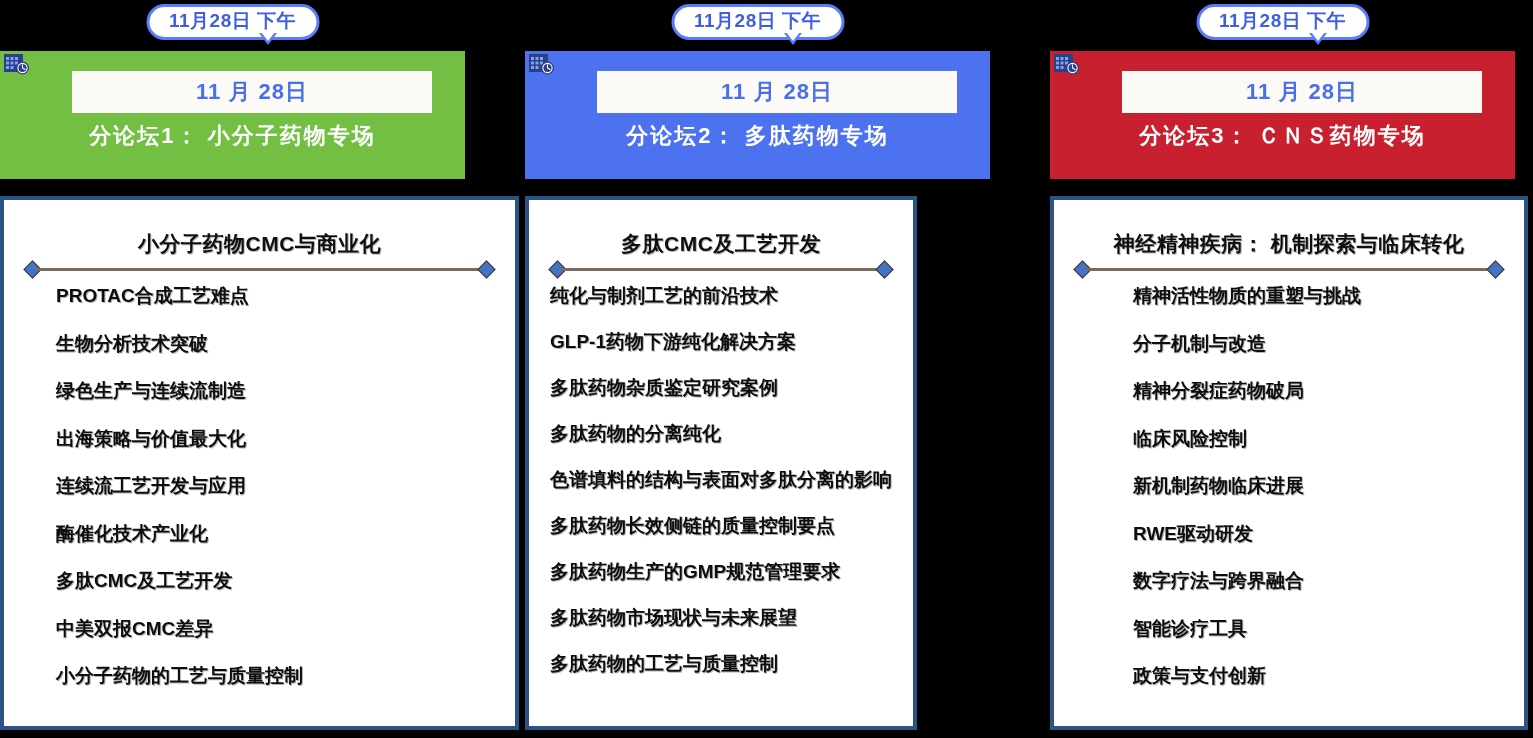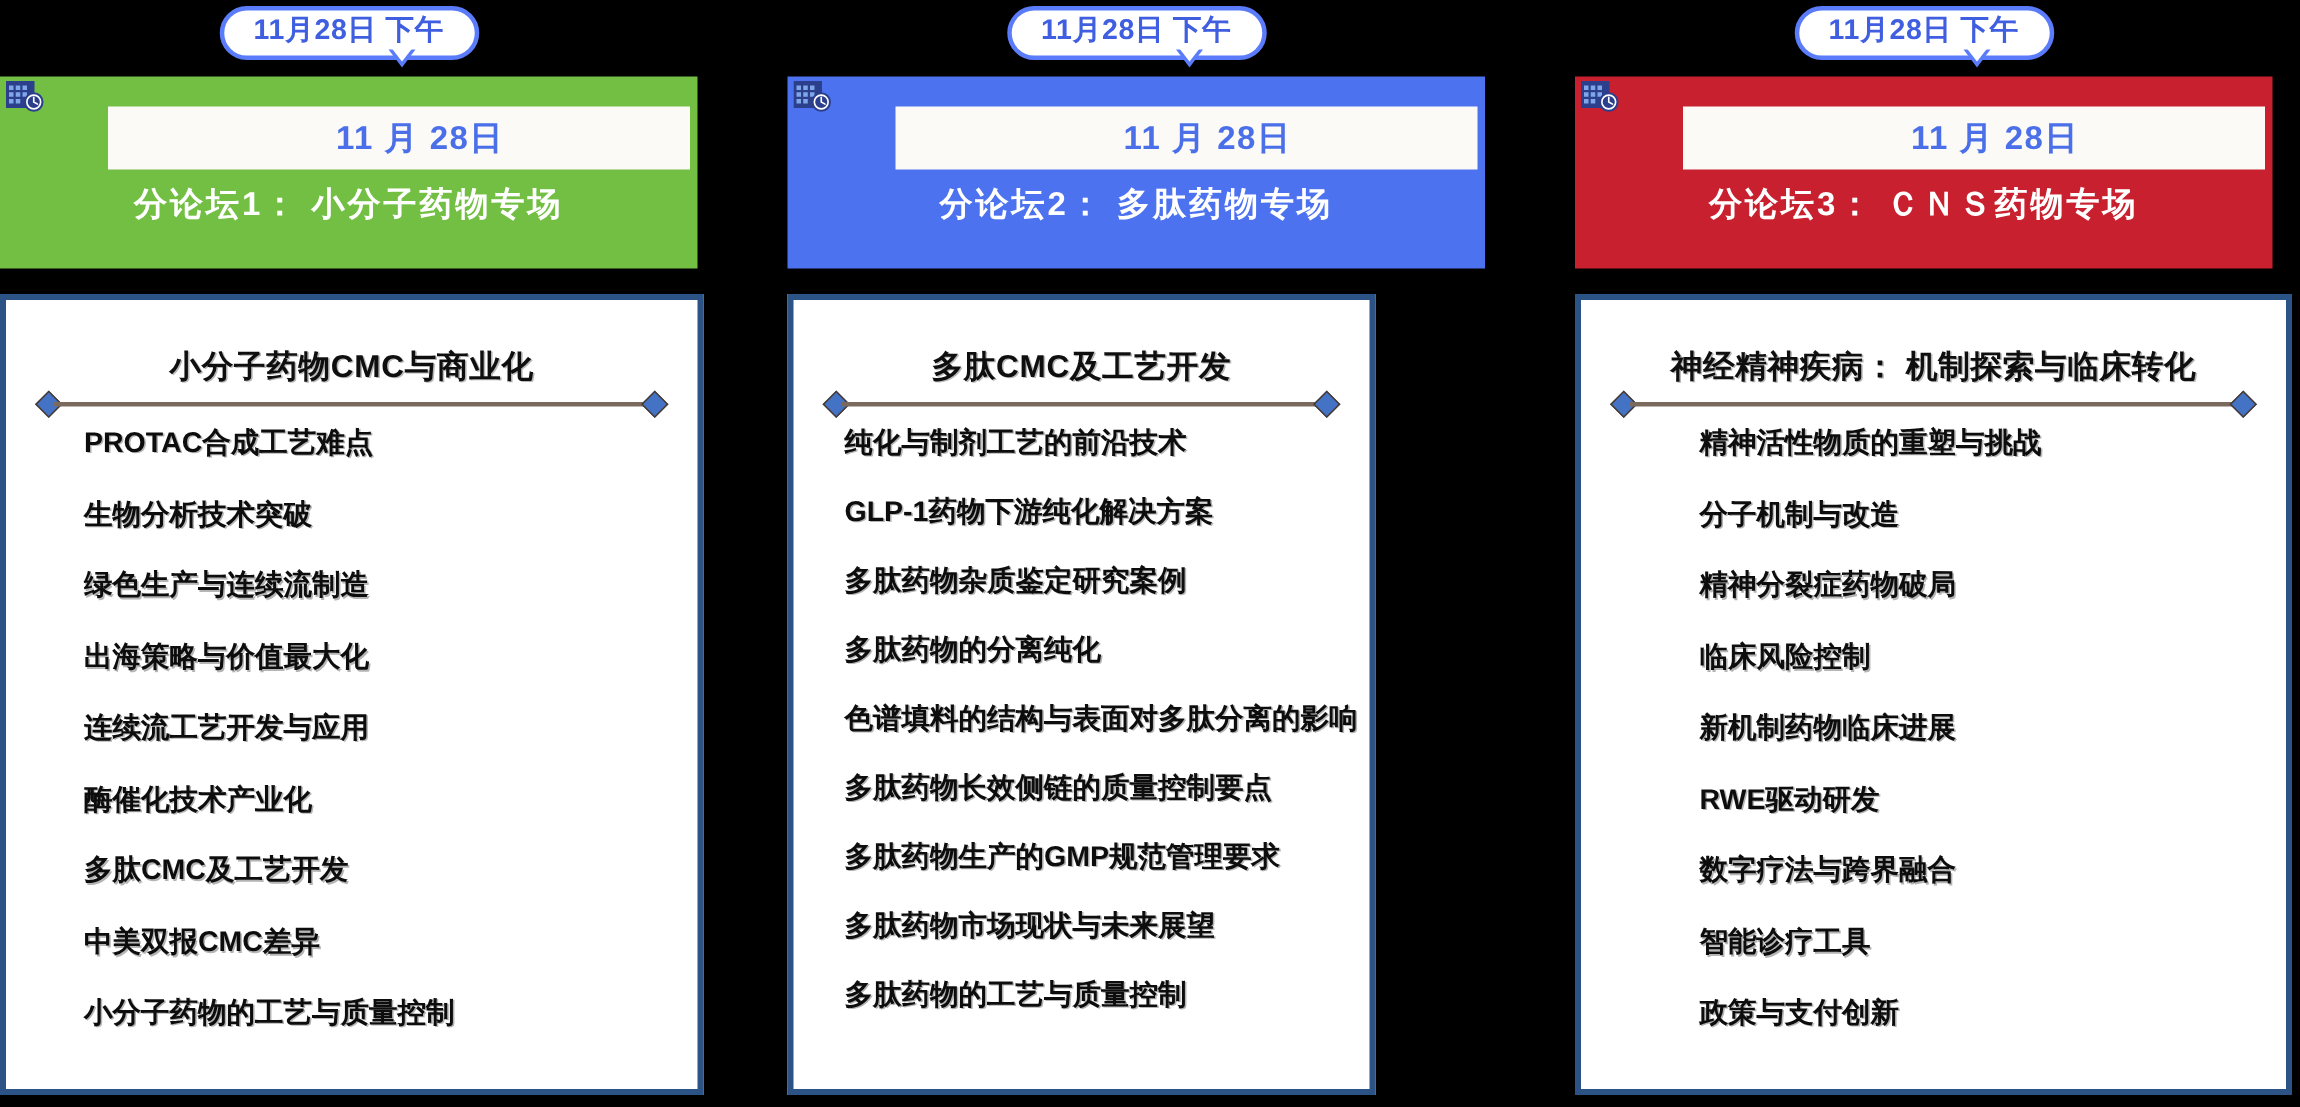--- a/index.html
+++ b/index.html
@@ -103,21 +103,20 @@
     width: 360px;
     height: 42px;
     background: #FBFAF7;
     display: flex;
     align-items: center;
     justify-content: center;
     color: #4A6FE8;
     font-size: 22px;
     font-weight: bold;
     letter-spacing: 1px;
-    padding-left: 28px;
   }
   .forum-title {
     position: absolute;
     left: 0;
     top: 70px;
     width: 465px;
     text-align: center;
     color: #FFFFFF;
     font-size: 22px;
     font-weight: bold;
@@ -128,21 +127,21 @@
   .card {
     position: absolute;
     top: 196px;
     left: 0;
     width: 465px;
     height: 534px;
     background: #FFFFFF;
     border: 4px solid #2C5386;
     box-sizing: border-box;
   }
-  .col-0 .card { left: 0px; width: 469px; }
+  .col-0 .card { left: 0px; width: 519px; }
   .col-1 .card { left: 0px; width: 392px; }
   .col-2 .card { left: 0px; width: 478px; padding-left: 36px; }
 
   .card-title {
     position: absolute;
     top: 30px;
     left: 0;
     width: 100%;
     text-align: center;
     font-size: 21px;
@@ -193,21 +192,21 @@
     font-size: 19px;
     font-weight: bold;
     color: #0D0D0D;
     text-shadow: 1px 1px 0 #b5b5b5;
     line-height: 1.0;
     padding: 0;
     margin: 0 0 28.5px 0;
     white-space: nowrap;
   }
   .col-0 .item-list { padding-left: 52px; }
-  .col-1 .item-list { padding-left: 34px; }
+  .col-1 .item-list { padding-left: 21px; }
   .col-2 .item-list { padding-left: 79px; }
 
   .col-1 .item-gap { margin-bottom: 27px; }
 </style>
 </head>
 <body>
 
 <div class="stage">
 
   <div class="column col-0">

